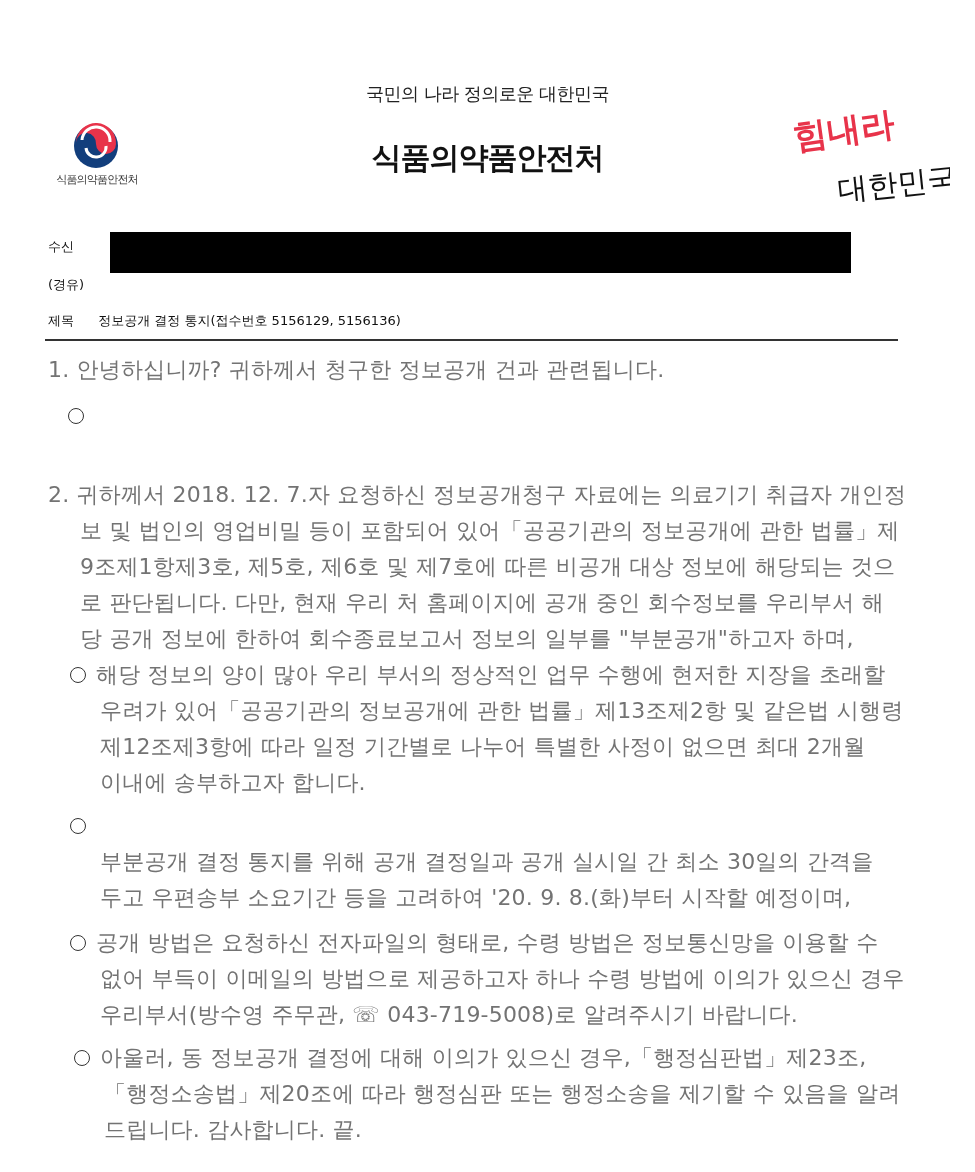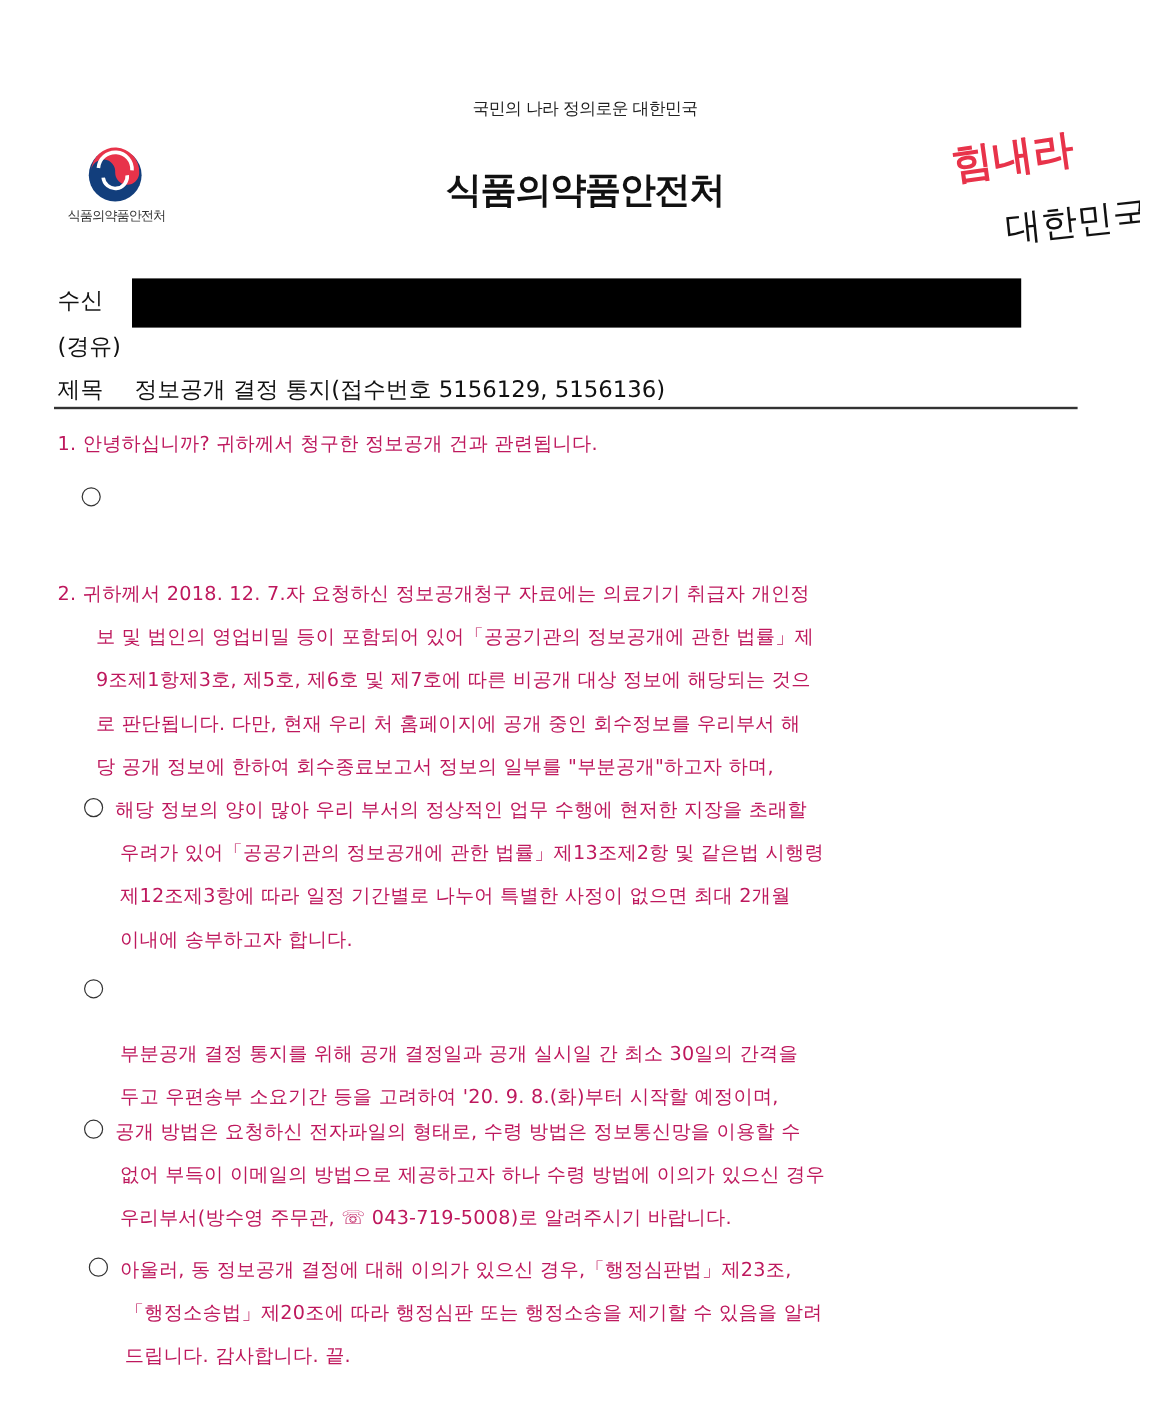--- a/index.html
+++ b/index.html
@@ -14,21 +14,21 @@
       overflow: hidden;
       font-family: "DejaVu Sans", sans-serif;
       color: #111111;
     }
     .abs { position: absolute; }
 
     
     .slogan {
       left: 0; width: 975px; top: 82px;
       text-align: center;
-      font-size: 14px;
+      font-size: 18px;
       color: #222;
       letter-spacing: -0.5px;
     }
     .org-title {
       left: 0; width: 975px; top: 138px;
       text-align: center;
       font-size: 30px;
       font-weight: bold;
       letter-spacing: -1px;
       color: #111;
@@ -43,40 +43,40 @@
       position: absolute; left: 0; top: 52px; width: 110px;
       font-size: 11px; text-align: center; color: #333; letter-spacing: -0.8px;
     }
     .slogan-logo {
       left: 790px; top: 100px; width: 160px; height: 115px;
     }
 
     
     .meta-row {
       left: 48px;
-      font-size: 19px;
+      font-size: 13px;
       color: #111;
       white-space: nowrap;
       text-align: right;
     }
     .meta-label { display: inline-block; }
     .redaction {
       left: 110px; top: 232px; width: 741px; height: 41px;
       background: #000;
     }
     .rule {
       left: 45px; top: 339px; width: 853px; height: 2px;
       background: #333;
     }
 
     
     .para {
-      font-size: 16px;
+      font-size: 22px;
       line-height: 36px;
-      color: #be185d;
+      color: #737373;
       white-space: nowrap;
       letter-spacing: 0.2px;
     }
     .line { height: 36px; display: block; }
     .circle-bullet {
       display: inline-block;
       width: 14px; height: 14px;
       border: 1.5px solid #333;
       border-radius: 50%;
       vertical-align: -1px;
@@ -140,21 +140,21 @@
 
 <div class="abs para" style="left:70px; top:657px;">
   <span class="line"><span class="circle-bullet"></span><span>해당 정보의 양이 많아 우리 부서의 정상적인 업무 수행에 현저한 지장을 초래할</span></span>
   <span class="line" style="padding-left:30px;">우려가 있어「공공기관의 정보공개에 관한 법률」제13조제2항 및 같은법 시행령</span>
   <span class="line" style="padding-left:30px;">제12조제3항에 따라 일정 기간별로 나누어 특별한 사정이 없으면 최대 2개월</span>
   <span class="line" style="padding-left:30px;">이내에 송부하고자 합니다.</span>
 </div>
 
 <div class="abs para" style="left:70px; top:808px;">
   <span class="line"><span class="circle-bullet"></span></span>
-  <span class="line" style="padding-left:30px;margin-top:16px;">부분공개 결정 통지를 위해 공개 결정일과 공개 실시일 간 최소 30일의 간격을</span>
+  <span class="line" style="padding-left:30px;">부분공개 결정 통지를 위해 공개 결정일과 공개 실시일 간 최소 30일의 간격을</span>
   <span class="line" style="padding-left:30px;">두고 우편송부 소요기간 등을 고려하여 '20. 9. 8.(화)부터 시작할 예정이며,</span>
 </div>
 
 <div class="abs para" style="left:70px; top:925px;">
   <span class="line"><span class="circle-bullet"></span><span>공개 방법은 요청하신 전자파일의 형태로, 수령 방법은 정보통신망을 이용할 수</span></span>
   <span class="line" style="padding-left:30px;text-align:right;">없어 부득이 이메일의 방법으로 제공하고자 하나 수령 방법에 이의가 있으신 경우</span>
   <span class="line" style="padding-left:30px;">우리부서(방수영 주무관, ☏ 043-719-5008)로 알려주시기 바랍니다.</span>
 </div>
 
 <div class="abs para" style="left:74px; top:1040px;">

